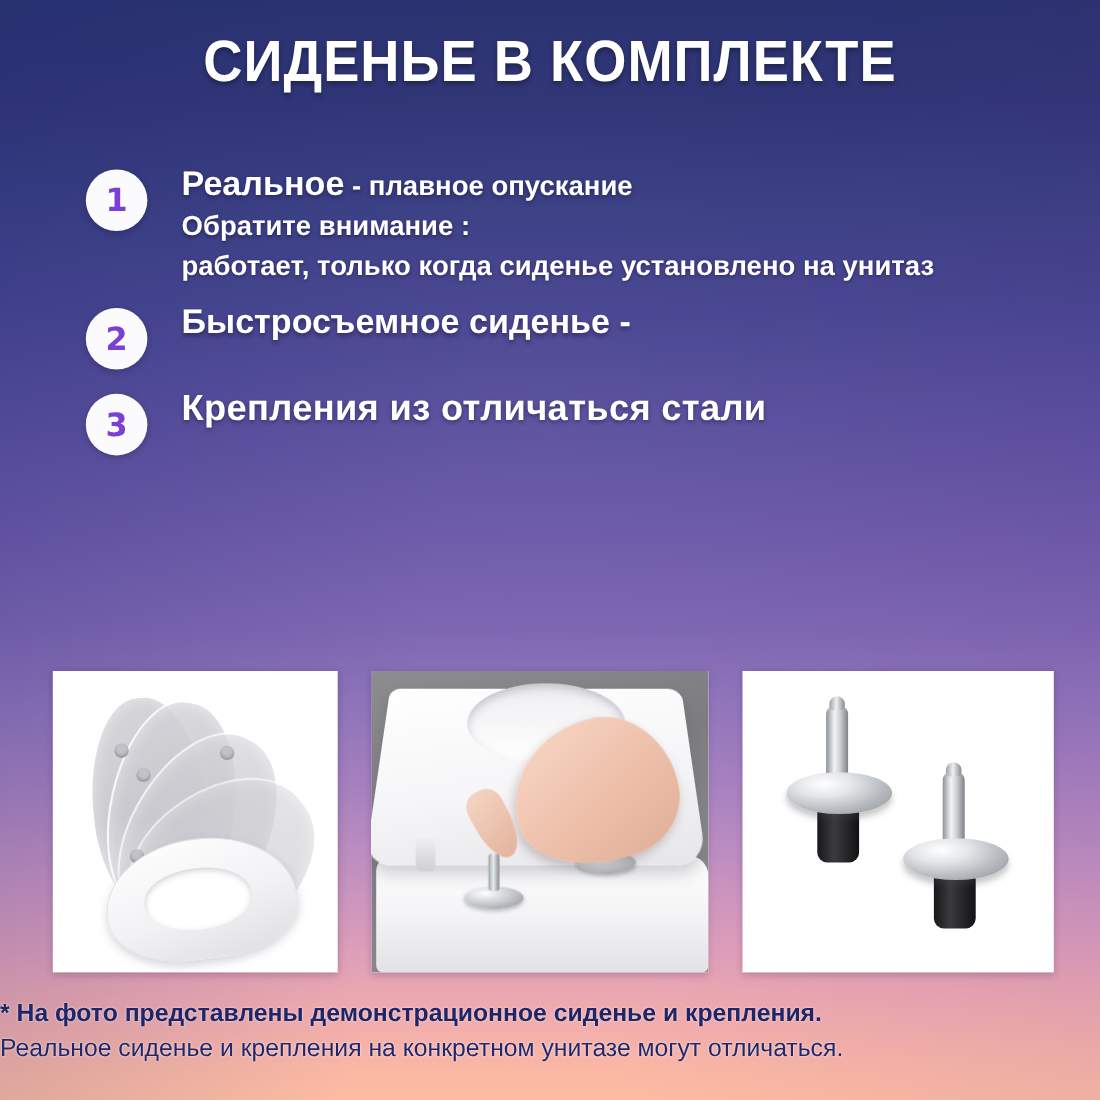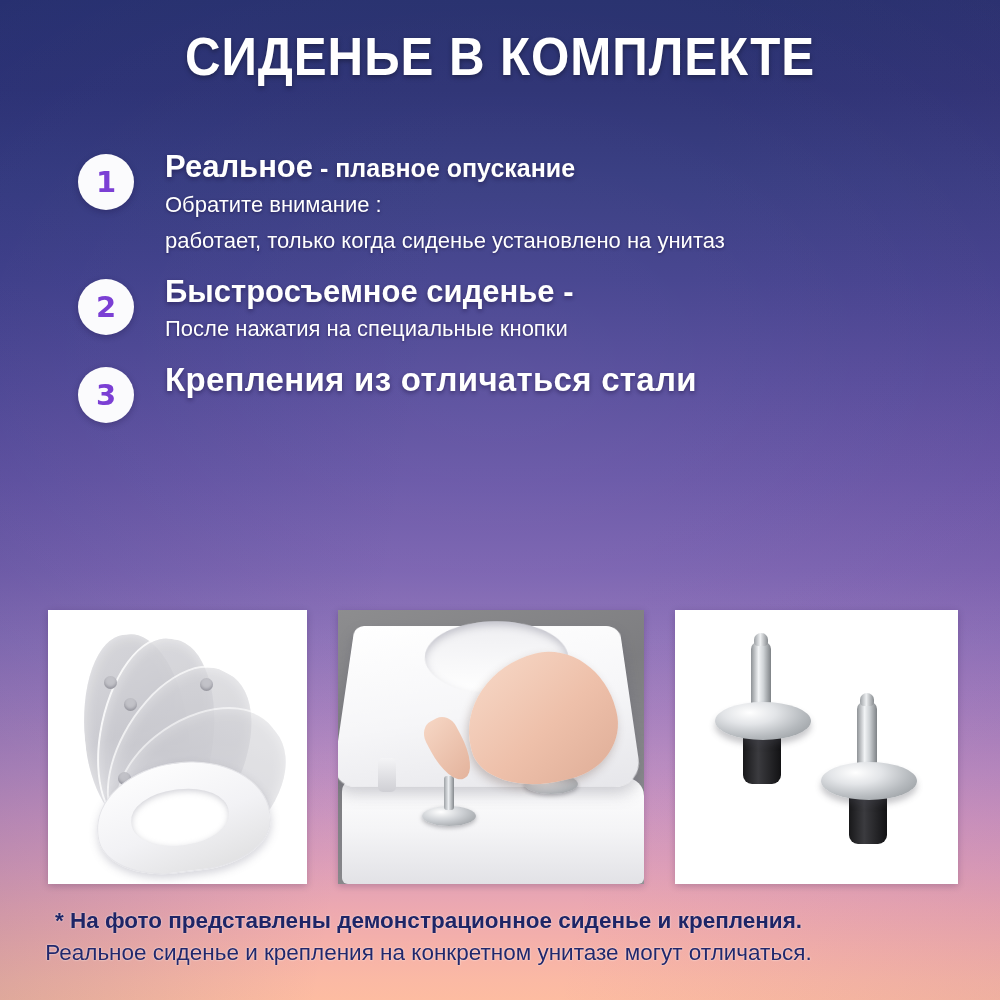--- a/index.html
+++ b/index.html
@@ -107,23 +107,23 @@
     white-space: nowrap;
     text-shadow: 0 2px 4px rgba(20,10,50,0.45);
   }
   .fhead .small {
     font-size: 25px;
     font-weight: bold;
     text-align: center;
   }
   .fline {
     color: #ffffff;
-    font-size: 22px;
+    font-size: 25px;
     line-height: 36px;
-    font-weight: normal;
+    font-weight: bold;
     white-space: nowrap;
     text-shadow: 0 1px 3px rgba(20,10,50,0.5);
   }
   
   .feature.solo { min-height: 58px; }
   .feature.solo .fhead {
     font-size: 33px;
     letter-spacing: 0.3px;
   }
 
@@ -281,21 +281,21 @@
     border-radius: 6px 6px 9px 9px;
     background: linear-gradient(90deg,#18181a 0%, #3b3b3f 40%, #121214 100%);
   }
 
   
   .note {
     position: absolute;
     top: 905px;
     left: 0;
     width: 857px;
-    text-align: center;
+    text-align: left;
   }
   .note-line1 {
     color: #1f2566;
     font-size: 22.5px;
     line-height: 32px;
     font-weight: bold;
     white-space: nowrap;
     text-shadow: 0 0 2px rgba(255,255,255,0.85);
   }
   .note-line2 {
@@ -325,21 +325,20 @@
         <div class="fhead"><span>Реальное</span><span class="small"> - плавное опускание</span></div>
         <div class="fline">Обратите внимание :</div>
         <div class="fline">работает, только когда сиденье установлено на унитаз</div>
       </div>
     </div>
 
     <div class="feature">
       <div class="badge">2</div>
       <div class="ftext">
         <div class="fhead"><span>Быстросъемное сиденье -</span></div>
-        <div class="fline">После нажатия на специальные кнопки</div>
       </div>
     </div>
 
     <div class="feature solo">
       <div class="badge">3</div>
       <div class="ftext">
         <div class="fhead">Крепления из отличаться стали</div>
       </div>
     </div>
 

